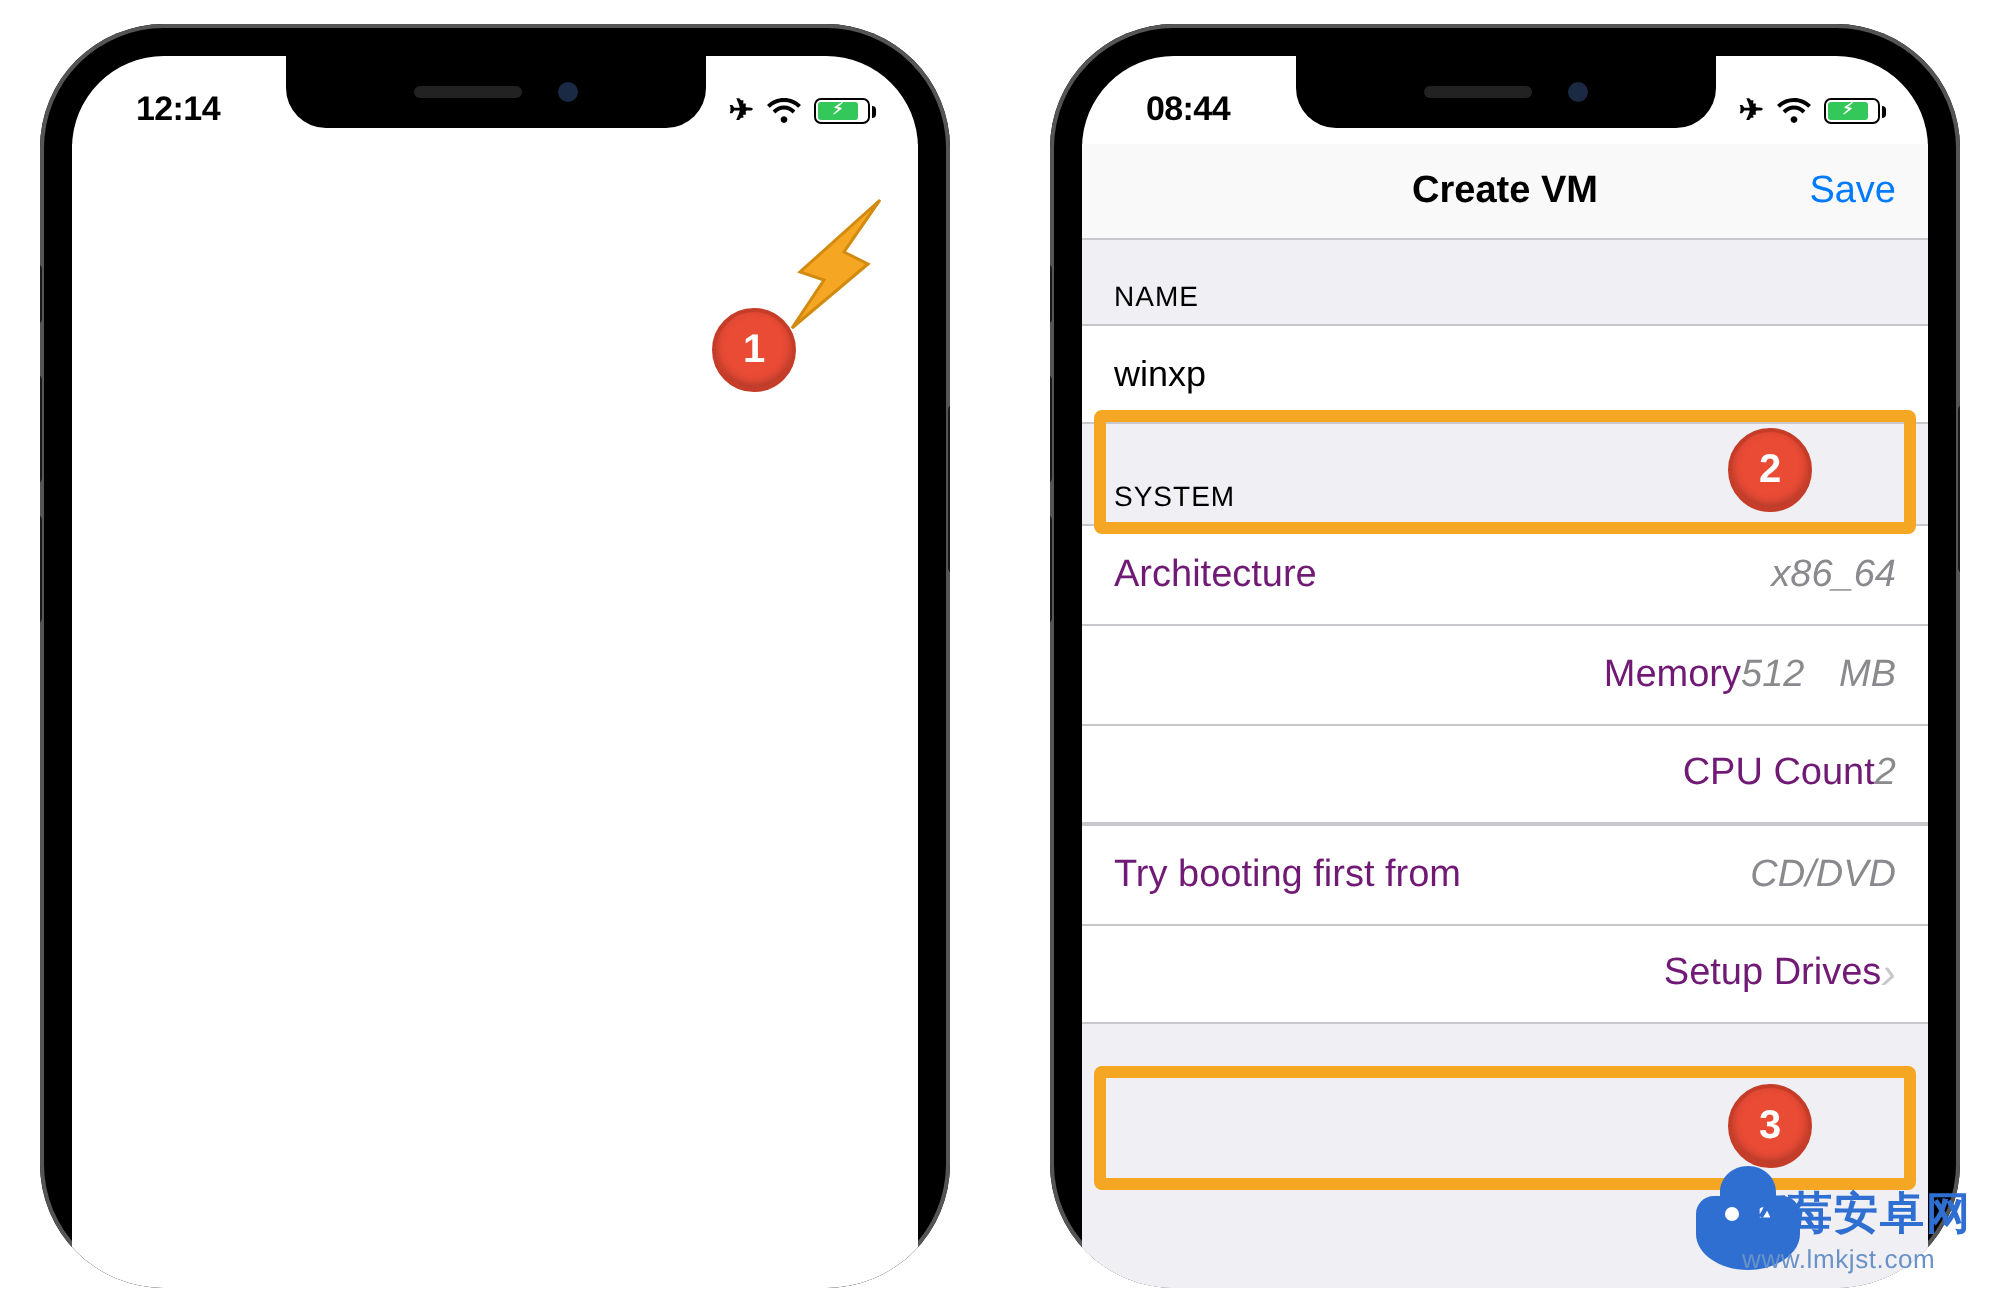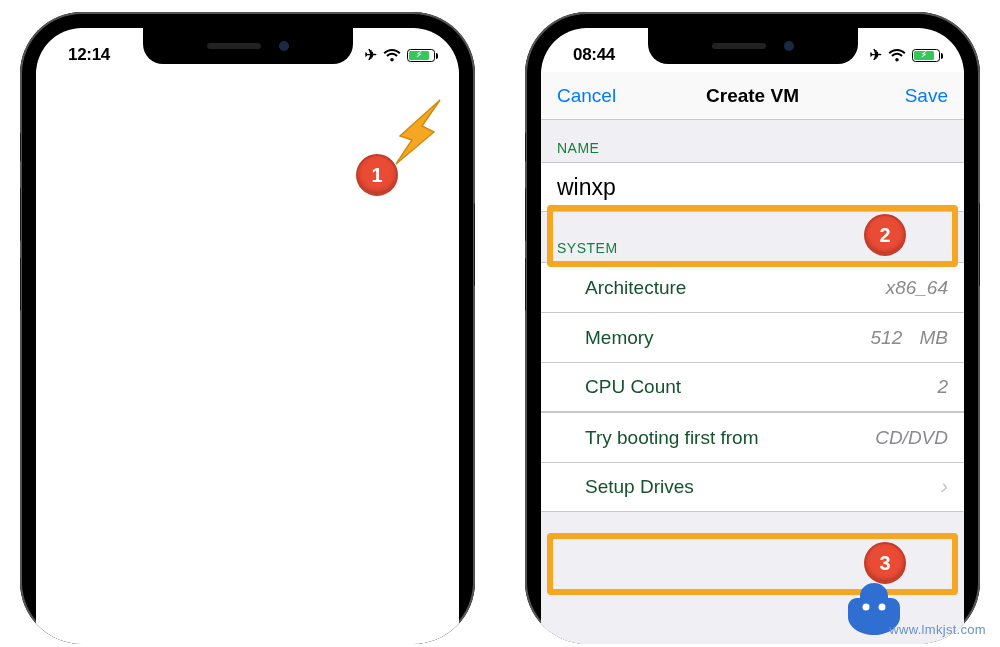--- a/index.html
+++ b/index.html
@@ -108,48 +108,48 @@
     font-size:19px; color:#007aff;
   }
   .navbar .left { left:16px; }
   .navbar .right { right:16px; }
 
   .plus-icon { font-size:30px; font-weight:300; line-height:1; color:#007aff; }
 
   
   .list { background:#efeff4; height: calc(100% - 92px); overflow:hidden; }
   .section-header {
-    font-size:14px; color:#15803d;
+    font-size:14px; color:#000000;
     padding: 28px 16px 6px 16px;
     text-transform: uppercase;
     letter-spacing: 0.5px;
   }
   .sh-first { padding-top: 20px; }
   .row {
     background:#fff;
     min-height:50px;
     display:flex;
     align-items:center;
     justify-content:space-between;
     padding:0 16px;
     font-size:19px;
     border-top: 0.6px solid #c8c8cc;
     position:relative;
   }
   .row:last-child, .row.lastrow { }
-  .row + .row { border-top: 0.6px solid #c8c8cc; margin-left:0; }
+  .row + .row { border-top: 0.6px solid #c8c8cc; margin-left:0;justify-content:flex-end; }
   .group .row:first-child { border-top: 0.6px solid #c8c8cc; }
   .group .row:last-child { border-bottom: 0.6px solid #c8c8cc; }
-  .row .value { color:#14532d;margin-left:28px; }
+  .row .value { color:#701a75; }
   .row .detail { color:#8a8a8e; font-size:19px; display:flex; align-items:center; gap:6px;font-style:italic; }
   .chevron { color:#c7c7cc; font-size:22px; font-weight:400; }
 
   input.name-input {
     border:none; outline:none;
-    font-size:23px; width:100%;
+    font-size:18px; width:100%;
     background:transparent;
   }
 
   
   .highlight {
     position:absolute;
     border:6px solid #f5a623;
     border-radius:4px;
     pointer-events:none;
     z-index:40;
@@ -262,21 +262,20 @@
           </span>
           <span class="battery">
             <span class="fill" style="width:20px">
                 <span class="bolt">⚡︎</span>
               </span>
           </span>
         </span>
       </div>
 
       <div class="navbar">
-        <span class="left">Cancel</span>
         <span class="title">Create VM</span>
         <span class="right">Save</span>
       </div>
 
       <div class="list">
 
         <div class="section-header sh-first">NAME</div>
         <div class="group">
           <div class="row" style="padding-top:6px;padding-bottom:6px;">
             <input class="name-input" value="winxp" style="">
@@ -334,14 +333,15 @@
 <div class="wm-logo">
   <svg viewBox="0 0 60 60">
     <path d="M30 4c8 0 14 6 14 13v2h3c5 0 9 4 9 9v10c0 10-12 18-26 18S4 48 4 38V28c0-5 4-9 9-9h3v-2c0-7 6-13 14-13z" fill="#2f6fd1"></path>
     <circle cx="22" cy="28" r="3.5" fill="#fff"></circle>
     <circle cx="38" cy="28" r="3.5" fill="#fff"></circle>
     <rect x="18" y="14" width="3" height="8" rx="1.5" fill="#2f6fd1" transform="rotate(-20 18 14)"></rect>
     <rect x="39" y="14" width="3" height="8" rx="1.5" fill="#2f6fd1" transform="rotate(20 42 14)"></rect>
   </svg>
 </div>
 <div class="wm-text">
+  <div class="cn">蓝莓安卓网</div>
   <div class="url">www.lmkjst.com</div>
 </div>
 
 </body></html>

